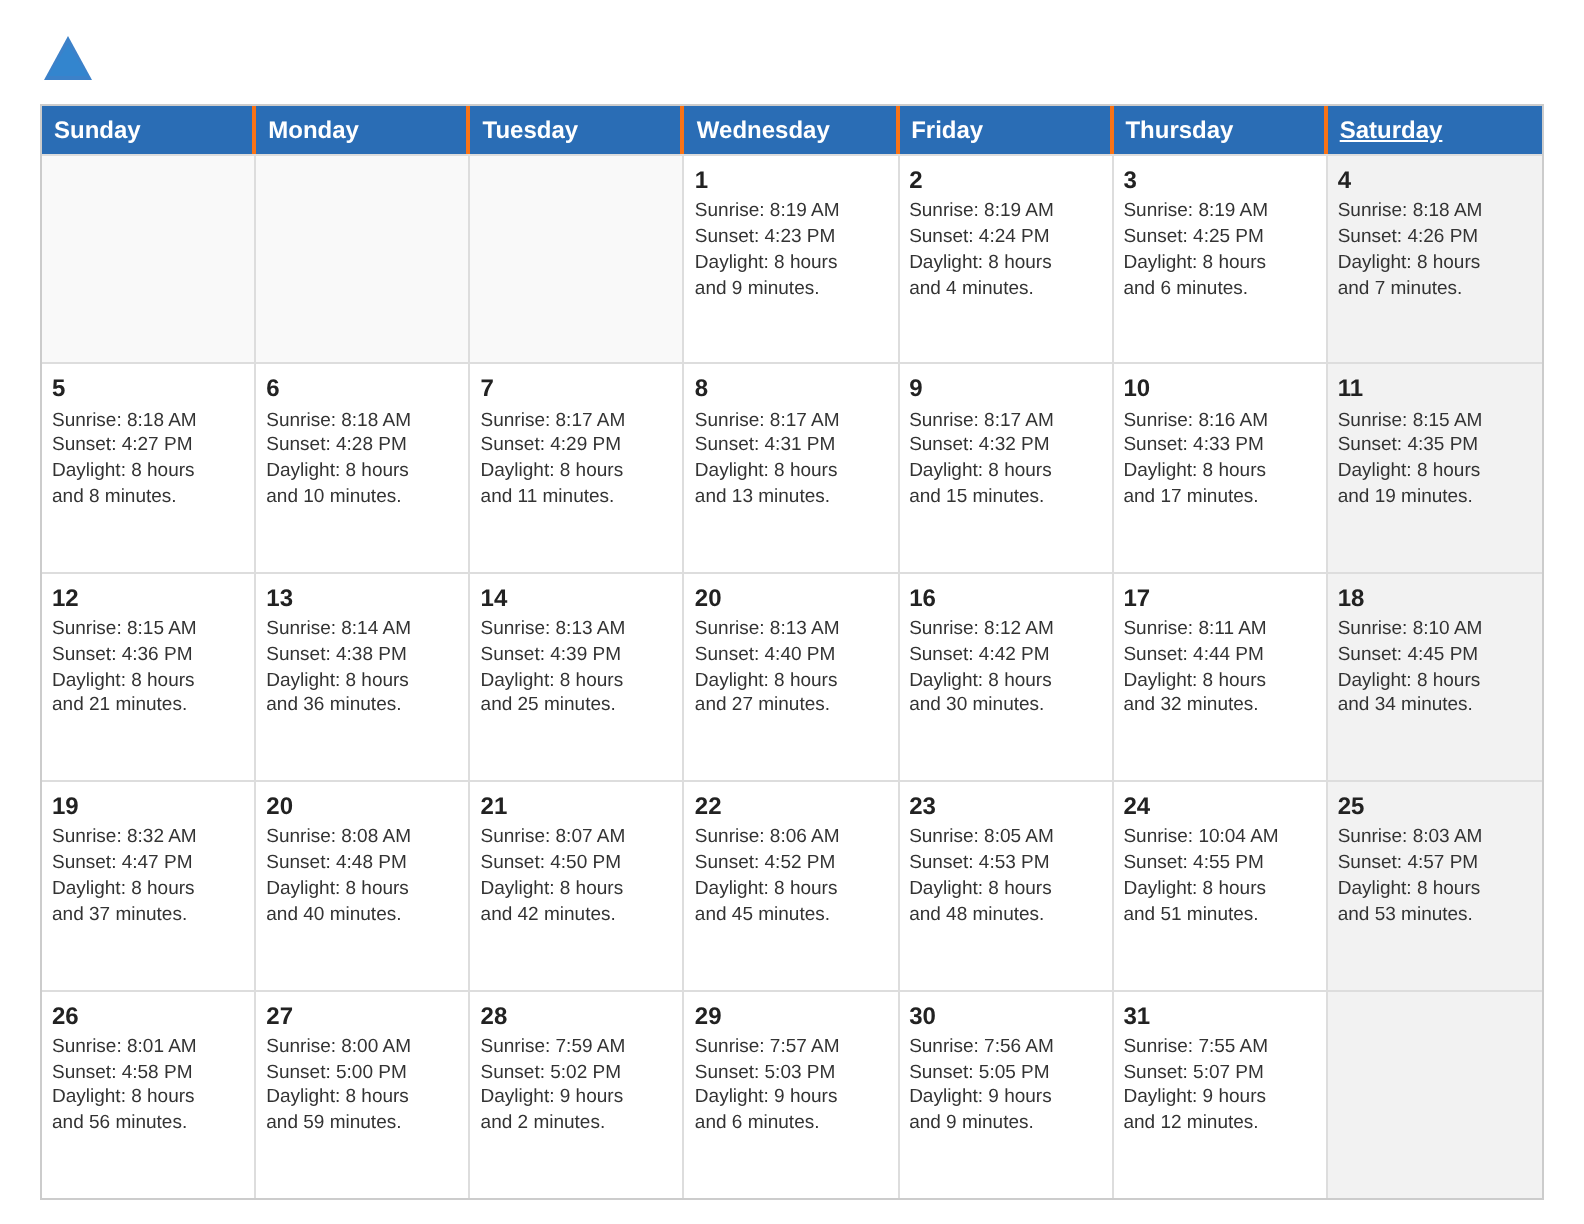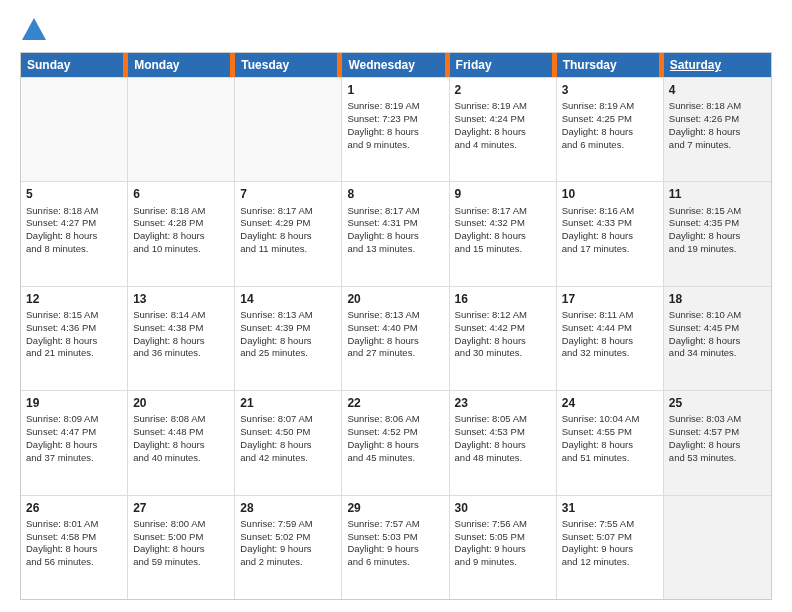--- a/index.html
+++ b/index.html
@@ -70,21 +70,21 @@
       display: grid;
       grid-template-columns: repeat(7, 1fr);
       background: #2a6db5;
     }
     .cal-header-cell {
       color: #fff;
       font-size: 12px;
       font-weight: bold;
       padding: 5px 6px;
       text-align: left;
-      border-right: 5px solid #f97316;
+      border-right: 2px solid #f97316;
     }
     .cal-header-cell:last-child { border-right: none; text-decoration: underline; }
     .cal-body {
       display: flex;
       flex-direction: column;
       flex: 1;
     }
     .cal-row {
       display: grid;
       grid-template-columns: repeat(7, 1fr);
@@ -144,21 +144,21 @@
         <div class="cal-header-cell">Saturday</div>
       </div>
     <div class="cal-body">
     <div class="cal-row">
           <div class="cal-cell empty"></div>
           <div class="cal-cell empty"></div>
           <div class="cal-cell empty"></div>
           <div class="cal-cell">
             <div class="day-num">1</div>
             <div class="cell-text">Sunrise: 8:19 AM</div>
-            <div class="cell-text">Sunset: 7:23 PM</div>
+            <div class="cell-text">Sunset: 4:23 PM</div>
             <div class="cell-text">Daylight: 8 hours</div>
             <div class="cell-text">and 9 minutes.</div>
           </div>
           <div class="cal-cell">
             <div class="day-num">2</div>
             <div class="cell-text">Sunrise: 8:19 AM</div>
             <div class="cell-text">Sunset: 4:24 PM</div>
             <div class="cell-text">Daylight: 8 hours</div>
             <div class="cell-text">and 4 minutes.</div>
           </div>
@@ -275,21 +275,21 @@
             <div class="day-num">18</div>
             <div class="cell-text">Sunrise: 8:10 AM</div>
             <div class="cell-text">Sunset: 4:45 PM</div>
             <div class="cell-text">Daylight: 8 hours</div>
             <div class="cell-text">and 34 minutes.</div>
           </div>
         </div>
         <div class="cal-row">
           <div class="cal-cell">
             <div class="day-num">19</div>
-            <div class="cell-text">Sunrise: 8:09 AM</div>
+            <div class="cell-text">Sunrise: 8:32 AM</div>
             <div class="cell-text">Sunset: 4:47 PM</div>
             <div class="cell-text">Daylight: 8 hours</div>
             <div class="cell-text">and 37 minutes.</div>
           </div>
           <div class="cal-cell">
             <div class="day-num">20</div>
             <div class="cell-text">Sunrise: 8:08 AM</div>
             <div class="cell-text">Sunset: 4:48 PM</div>
             <div class="cell-text">Daylight: 8 hours</div>
             <div class="cell-text">and 40 minutes.</div>

